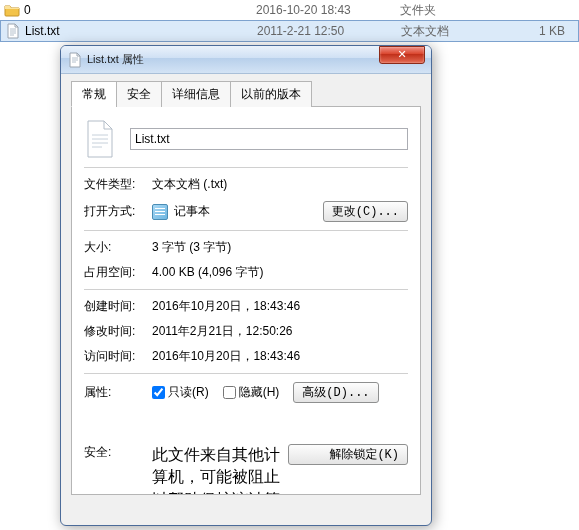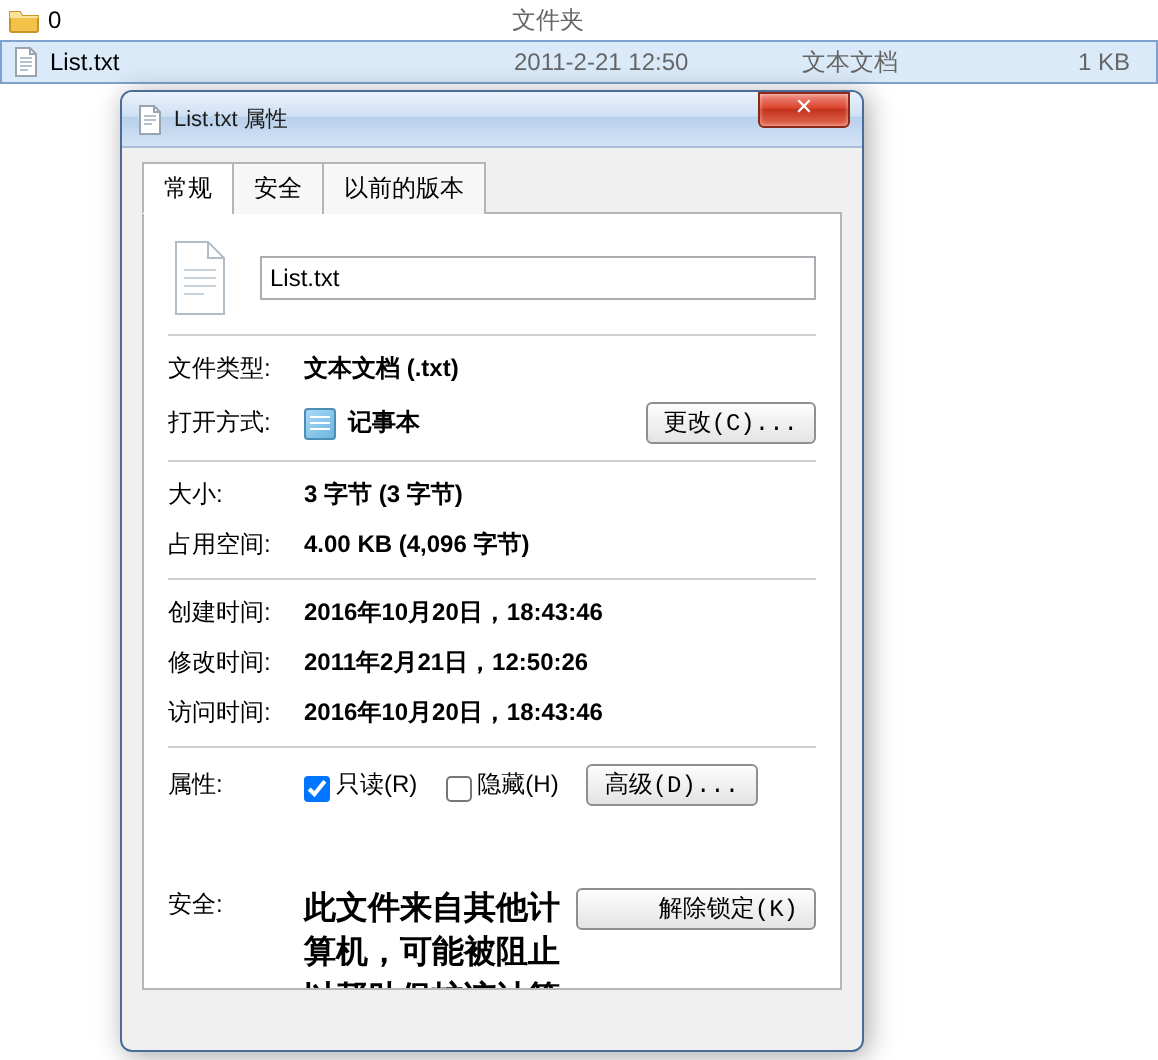--- a/index.html
+++ b/index.html
@@ -50,51 +50,52 @@
     margin-right:6px; margin-top:-9px;
     box-shadow: 0 0 2px rgba(255,255,255,0.6) inset;
   }
   .dlg-body { padding: 6px 10px 0 10px; position:relative; height: calc(100% - 28px); }
   .tabs { display:flex; border-bottom:1px solid #b5b5b5; margin-bottom:0; }
   .tab { padding:4px 10px 3px 10px; border:1px solid #b5b5b5; border-bottom:none; background:#f7f7f7; margin-right:-1px; font-size:12px; position:relative; top:1px; }
   .tab.active { background:#fff; border-bottom:1px solid #fff; }
   .tabpanel { background:#fff; border:1px solid #b5b5b5; border-top:none; height: 388px; padding:12px 12px 8px 12px; overflow:hidden; }
   .row { display:flex; align-items:center; margin-bottom:8px; font-size:12px; }
   .row .label { width:68px; color:#000; }
-  .row .value { flex:1; color:#000;font-weight:bold; }
+  .row .value { flex:1; color:#000; }
   .bigicon { width:34px; height:40px; margin-right:12px; display:flex; align-items:center; }
   .fname-input { flex:1; height:22px; border:1px solid #abadb3; padding:2px 4px; font-size:12px; font-family:inherit; background:#fff; }
   .sep { border-top:1px solid #d0d0d0; margin:6px 0 8px 0; }
   .mini-icon { width:16px; height:16px; margin-right:6px; }
   .btn {
     height:21px; padding:0 8px; min-width:74px;
     background: linear-gradient(to bottom,#fdfdfd,#e4e4e4);
     border:1px solid #8e8f8f; border-radius:3px; font-size:12px; font-family:Liberation Mono, monospace;
     display:inline-flex; align-items:center; justify-content:center;
   }
   .btn.small{ min-width:66px; }
-  .chk { display:inline-flex; align-items:flex-end; margin-right:14px; }
+  .chk { display:inline-flex; align-items:center; margin-right:14px; }
   .chk input { margin:0 3px 0 0; }
   .sec-text { font-size:16px; line-height:1.4; }
   .dlg-buttons { position:absolute; bottom:10px; right:14px; display:flex; gap:8px; }
   .app-icon-notepad { display:inline-block; width:16px; height:16px; background:linear-gradient(135deg,#a9d9f5,#6db5e0); border:1px solid #4a8db5; border-radius:2px; position:relative; }
   .app-icon-notepad::after{ content:""; position:absolute; left:2px; right:2px; top:3px; height:1px; background:#fff; box-shadow:0 3px 0 #fff,0 6px 0 #fff; }
 </style>
 </head>
 <body>
 
 <div class="file-list">
   <div class="file-row">
     <span class="file-icon">
       <svg viewBox="0 0 16 16">
           <path fill="#f3c349" stroke="#c6952b" d="M1 4h5l1 2h8v7a1 1 0 0 1-1 1H2a1 1 0 0 1-1-1z"></path>
           <path fill="#fbe29b" d="M1 4h5l1 2h8v1H1z"></path>
         </svg>
     </span>
     <span class="fname">0</span>
+    <span class="fdate">2016-10-20 18:43</span>
     <span class="ftype">文件夹</span>
     <span class="fsize"></span>
   </div>
   <div class="file-row sel">
     <span class="file-icon">
       <svg viewBox="0 0 16 16">
           <path fill="#fff" stroke="#9aa4b0" d="M3 1h7l3 3v11H3z"></path>
           <path fill="none" stroke="#9aa4b0" d="M10 1v3h3"></path>
           <path stroke="#b4c0cc" d="M5 6h6M5 8h6M5 10h6M5 12h4"></path>
         </svg>
@@ -117,20 +118,21 @@
     </span>
     <span class="title">List.txt 属性</span>
     <div class="close-btn">
       <span>✕</span>
     </div>
   </div>
   <div class="dlg-body">
     <div class="tabs">
       <div class="tab active">常规</div>
       <div class="tab">安全</div>
+      <div class="tab">详细信息</div>
       <div class="tab">以前的版本</div>
     </div>
     <div class="tabpanel">
 
       <div class="row">
         <div class="bigicon">
           <svg viewBox="0 0 32 40" width="32" height="40">
               <path fill="#fff" stroke="#b3bdc8" d="M4 2h16l8 8v28H4z"></path>
               <path fill="none" stroke="#b3bdc8" d="M20 2v8h8"></path>
               <path stroke="#c6d0da" d="M8 16h16M8 20h16M8 24h16M8 28h10"></path>

